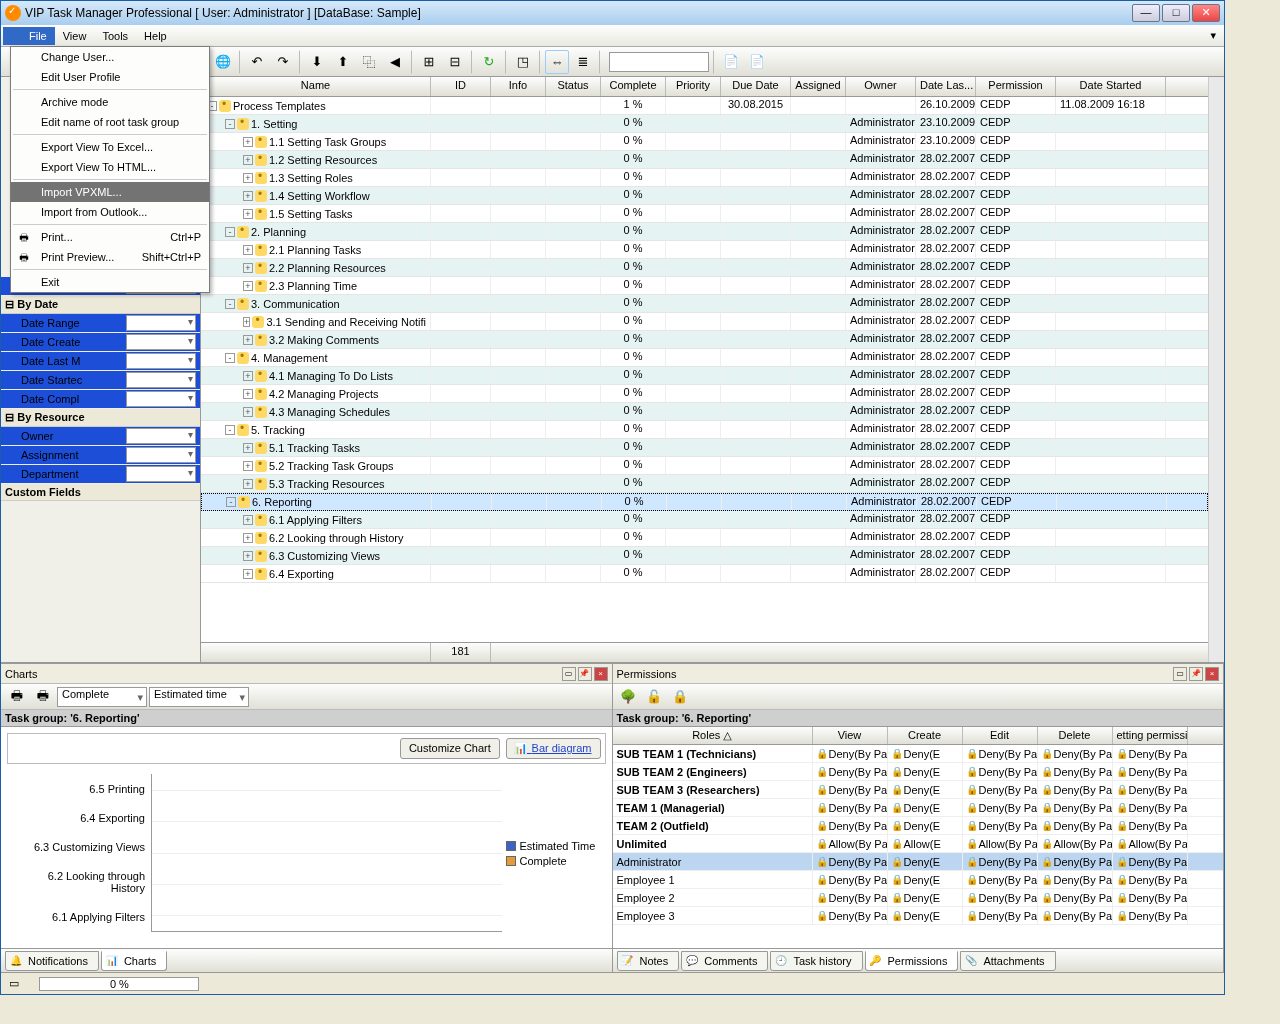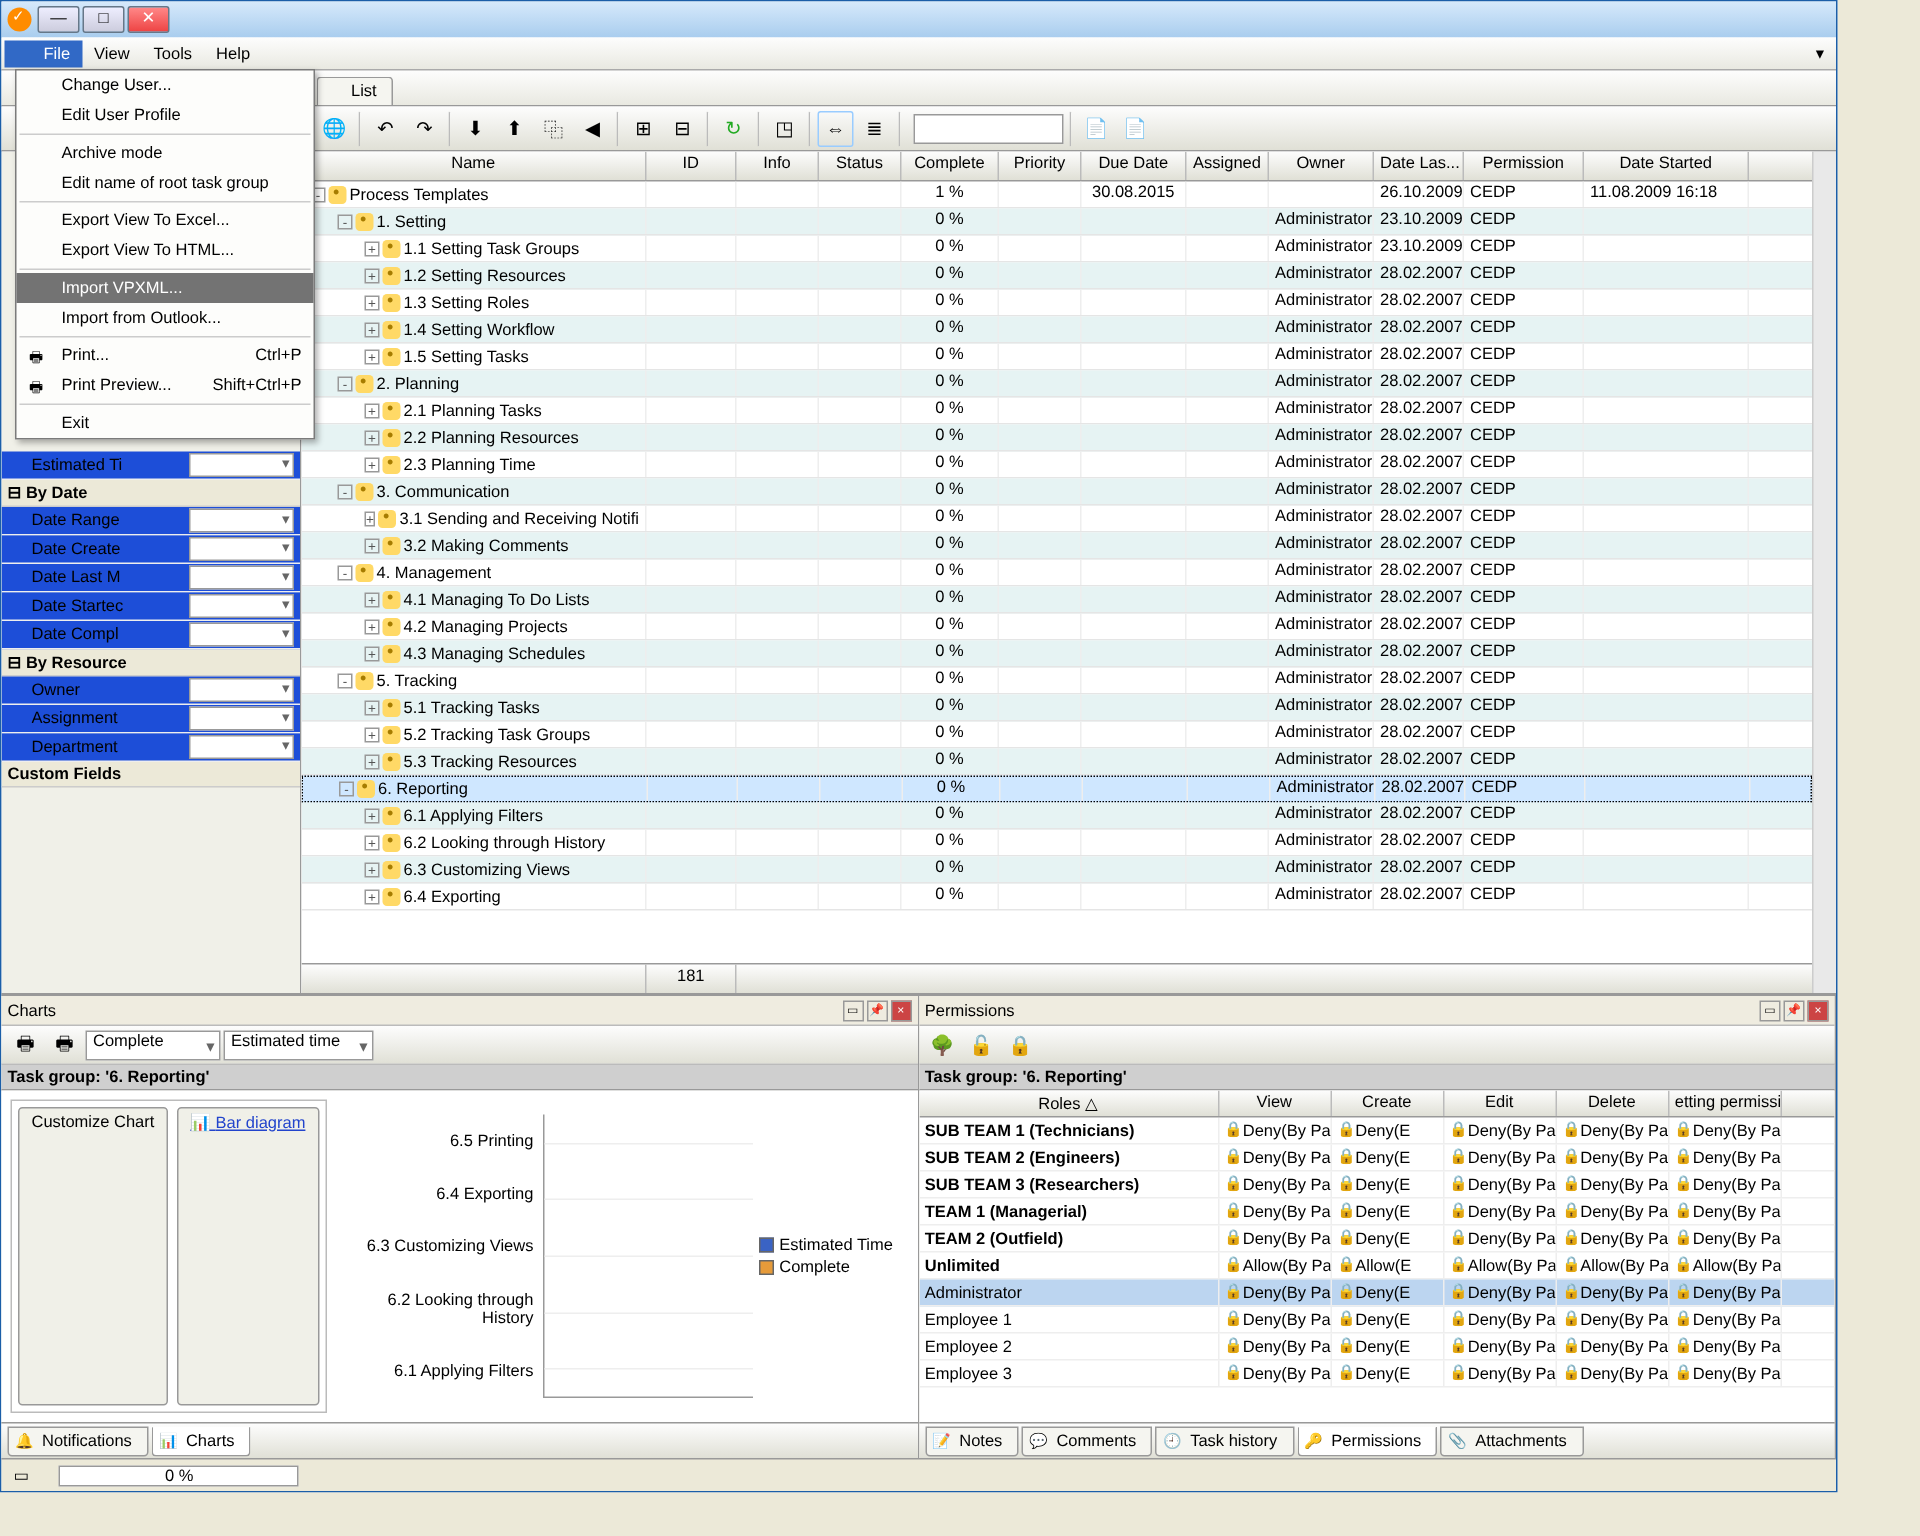--- a/index.html
+++ b/index.html
@@ -50,21 +50,21 @@
 .gridfoot { height: 20px; background: linear-gradient(#fdfdfd,#e0e0d6); border-top: 1px solid #999; display: flex; }
 .gridfoot div { border-right: 1px solid #bbb; padding: 2px 4px; }
 .scrollbar-v { width: 16px; background: #e9e9e9; border-left: 1px solid #ccc; }
 .lower { height: 310px; display: flex; border-top: 2px solid #999; }
 .panel { flex: 1; display: flex; flex-direction: column; border-right: 1px solid #999; background: #f5f5f0; }
 .panelhead { height: 20px; display: flex; align-items: center; padding: 0 4px; background: #efece0; border-bottom: 1px solid #bbb; }
 .panelhead .ptitle { flex: 1; }
 .panelhead .pbtn { width: 14px; height: 14px; border: 1px solid #999; margin-left: 2px; font-size: 8px; text-align: center; line-height: 12px; cursor: pointer; }
 .paneltool { height: 26px; display: flex; align-items: center; padding: 2px 4px; gap: 2px; background: linear-gradient(#fdfdfd,#e0e0d6); border-bottom: 1px solid #bbb; }
 .subhead { background: #cfcfcf; padding: 2px 4px; font-weight: bold; border-bottom: 1px solid #999; }
-.chartarea { flex: 1; background: #fff; padding: 6px; display: flex; flex-direction: row; justify-content: center; }
+.chartarea { flex: 1; background: #fff; padding: 6px; display: flex; flex-direction: column; justify-content: center; }
 .chartbtns { display: flex; justify-content: flex-end; gap: 6px; padding: 4px; border: 1px solid #bbb; }
 .chartbtn { padding: 3px 8px; border: 1px solid #999; background: #f0f0e8; cursor: pointer; border-radius: 3px; }
 .chartbody { flex: 1; display: flex; padding: 10px 4px; }
 .ylabels { width: 140px; display: flex; flex-direction: column; justify-content: space-around; text-align: right; padding-right: 6px; }
 .chartplot { flex: 1; border-left: 1px solid #999; border-bottom: 1px solid #999; position: relative; }
 .chartplot .hline { position: absolute; left:0; right:0; border-top: 1px solid #eee; }
 .legend { width: 100px; padding: 4px; display: flex; flex-direction: column; gap: 3px; justify-content: center; }
 .legitem { display: flex; align-items: center; gap: 4px; }
 .legsw { width: 10px; height: 10px; border: 1px solid #666; }
 .permgrid { flex: 1; background: #fff; overflow: auto; }
@@ -101,20 +101,21 @@
 .pw-role { width: 200px; }
 .pw-v { width: 75px; }
 </style>
 </head>
 <body>
 
 <div class="window">
 
   <div class="titlebar">
     <span class="icon"></span>
+    <span class="title">VIP Task Manager Professional [ User: Administrator ] [DataBase: Sample]</span>
     <div class="winbtns">
       <div class="winbtn">—</div>
       <div class="winbtn">□</div>
       <div class="winbtn close">✕</div>
     </div>
   </div>
 
   <div class="menubar">
     <div class="menuitem open">File</div>
     <div class="menuitem">View</div>
@@ -143,23 +144,20 @@
     </div>
     <div class="ditem">
       <span class="dicon">🖶</span>
       <span>Print Preview...</span>
       <span class="shortcut">Shift+Ctrl+P</span>
     </div>
     <div class="sep"></div>
     <div class="ditem">Exit</div>
   </div>
 
-  <div class="tabstrip" style="padding-left:210px">
-    <div class="tab"><span>List</span></div>
-  </div>
 
   <div class="toolbar" style="padding-left:210px">
     <div class="tbtn">🌐</div>
     <div class="tbtn sep"></div>
     <div class="tbtn">↶</div>
     <div class="tbtn">↷</div>
     <div class="tbtn sep"></div>
     <div class="tbtn">⬇</div>
     <div class="tbtn">⬆</div>
     <div class="tbtn">⿻</div>

